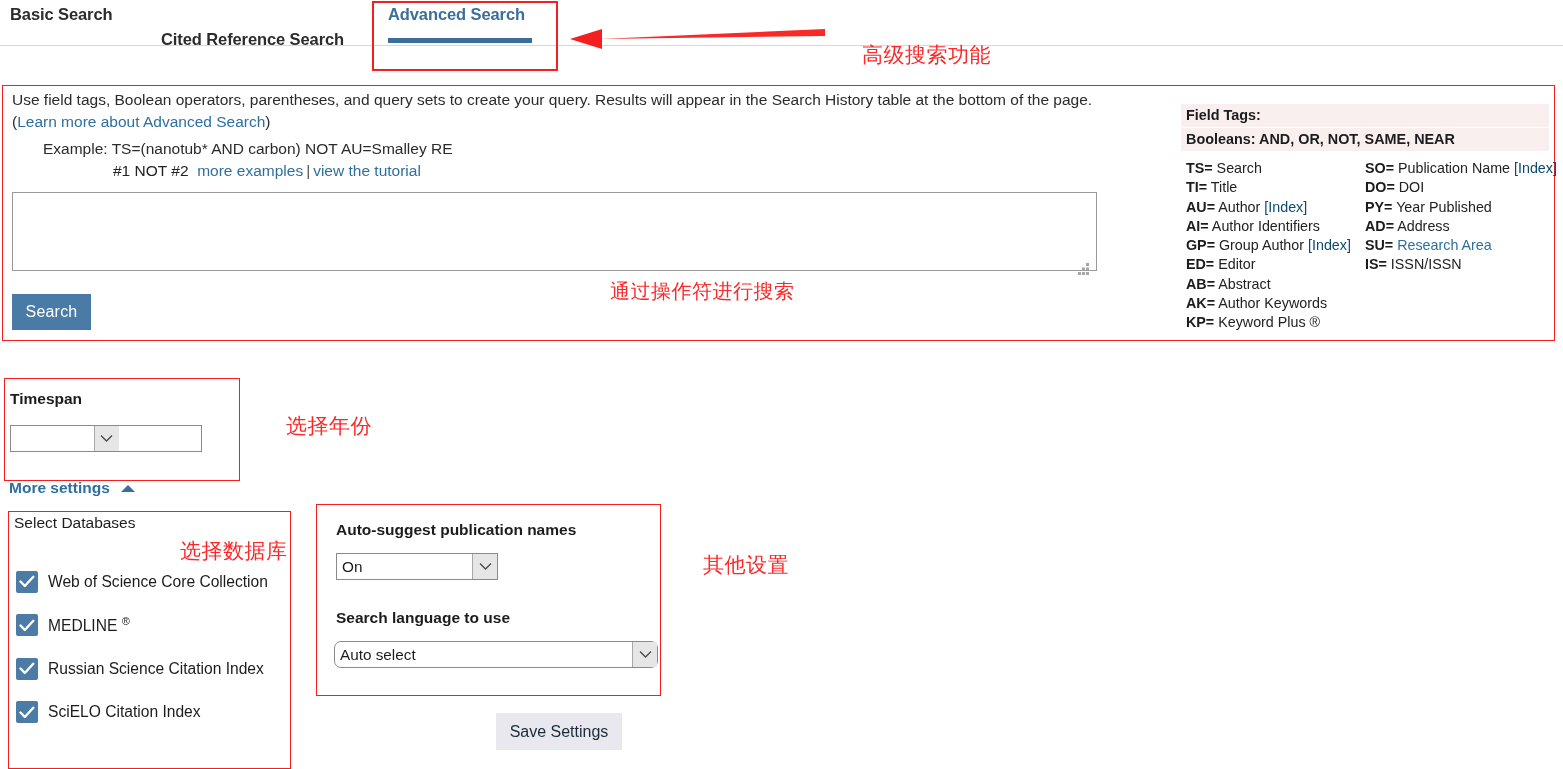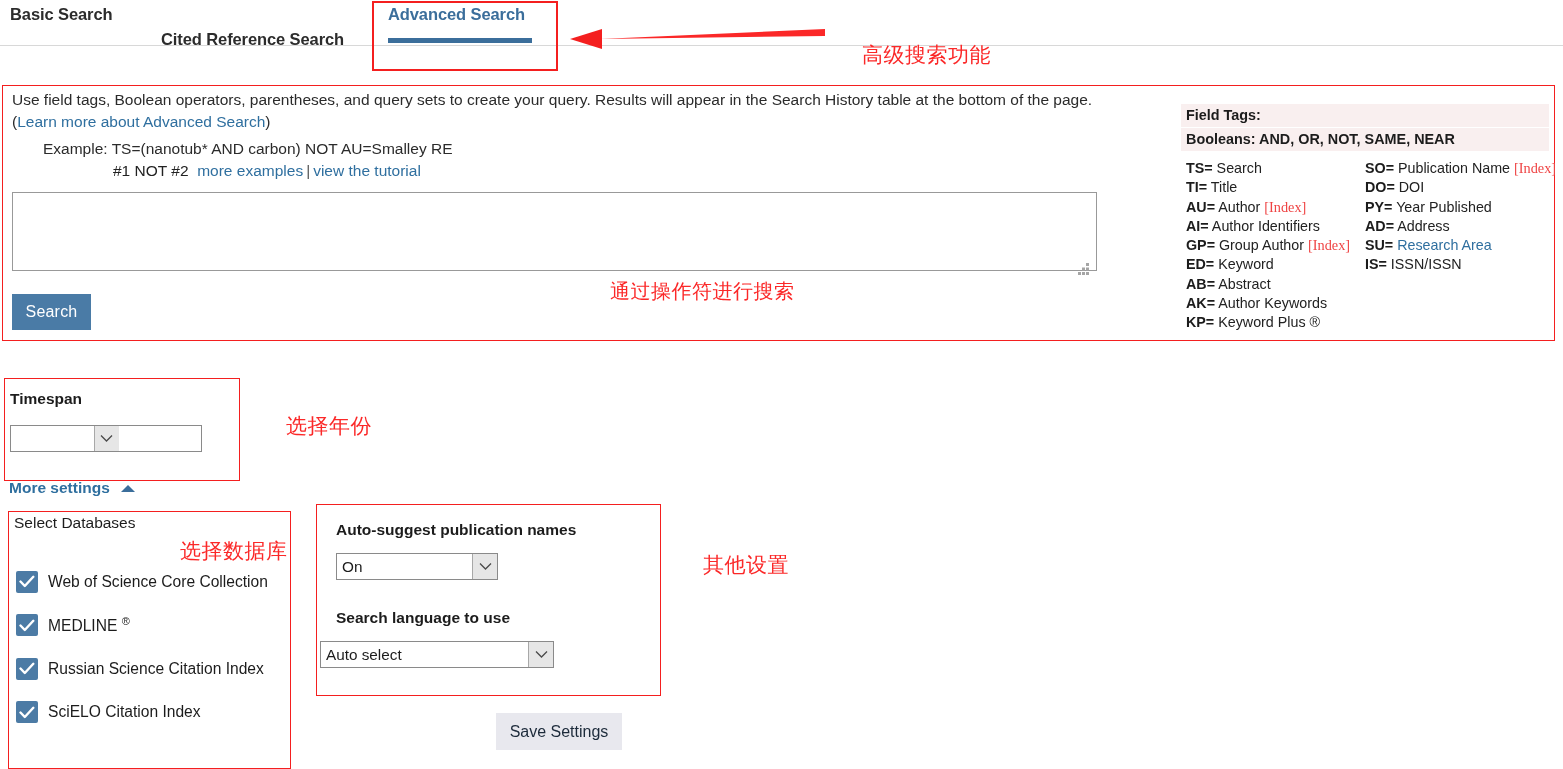--- a/index.html
+++ b/index.html
@@ -180,21 +180,21 @@
     display: flex;
     margin-top: 8px;
     padding-left: 5px;
   }
   #fieldtags .ft-col { width: 184px; }
   #fieldtags .ft-row {
     line-height: 19.3px;
     white-space: nowrap;
   }
   #fieldtags .code { font-weight: bold; color: #1c1c1c; }
-  #fieldtags .idx { color: #ef4444; font-family: Liberation Serif, serif; }
+  #fieldtags .idx { color: #0c4a6e; }
   #fieldtags .blue { color: #2f6f9f; }
 
   
   #timespan-box {
     position: absolute;
     left: 4px; top: 378px;
     width: 236px; height: 103px;
     border: 1.5px solid #f41f1f;
     box-sizing: border-box;
   }
@@ -301,21 +301,21 @@
   }
   .ob-label {
     position: absolute;
     font-size: 15.5px;
     font-weight: bold;
     color: #1c1c1c;
   }
   #autosuggest-label { left: 336px; top: 521px; }
   #autosuggest-select { left: 336px; top: 553px; width: 162px; }
   #language-label { left: 336px; top: 609px; }
-  #language-select { left: 320px; top: 641px; width: 234px; }
+  #language-select { left: 334px; top: 641px; width: 324px; border-radius: 7px; }
 
   #save-settings {
     position: absolute;
     left: 496px; top: 713px;
     width: 126px; height: 37px;
     background: #e8e8ee;
     color: #1c2a3a;
     border: none;
     font-family: "Liberation Sans", sans-serif;
     font-size: 16px;
@@ -364,21 +364,21 @@
   <div id="fieldtags">
     <div class="ft-head">Field Tags:</div>
     <div class="ft-head">Booleans: AND, OR, NOT, SAME, NEAR</div>
     <div class="ft-cols">
       <div class="ft-col" id="ft-left">
           <div class="ft-row"><span class="code">TS=</span><span> Search</span></div>
           <div class="ft-row"><span class="code">TI=</span><span> Title</span></div>
           <div class="ft-row"><span class="code">AU=</span><span> Author </span><a class="link idx">[Index]</a></div>
           <div class="ft-row"><span class="code">AI=</span><span> Author Identifiers</span></div>
           <div class="ft-row"><span class="code">GP=</span><span> Group Author </span><a class="link idx">[Index]</a></div>
-          <div class="ft-row"><span class="code">ED=</span><span> Keyword</span></div>
+          <div class="ft-row"><span class="code">ED=</span><span> Editor</span></div>
           <div class="ft-row"><span class="code">AB=</span><span> Abstract</span></div>
           <div class="ft-row"><span class="code">AK=</span><span> Author Keywords</span></div>
           <div class="ft-row"><span class="code">KP=</span><span> Keyword Plus ®</span></div>
         </div>
       <div class="ft-col" id="ft-right">
           <div class="ft-row"><span class="code">SO=</span><span> Publication Name </span><a class="link idx">[Index]</a></div>
           <div class="ft-row"><span class="code">DO=</span><span> DOI</span></div>
           <div class="ft-row"><span class="code">PY=</span><span> Year Published</span></div>
           <div class="ft-row"><span class="code">AD=</span><span> Address</span></div>
           <div class="ft-row"><span class="code">SU=</span><a class="link blue"> Research Area</a></div>

